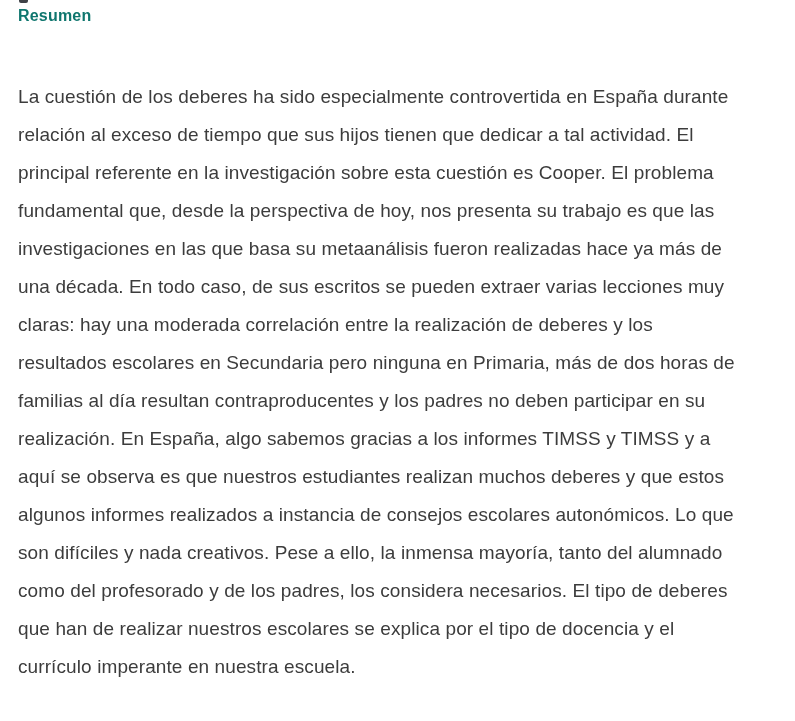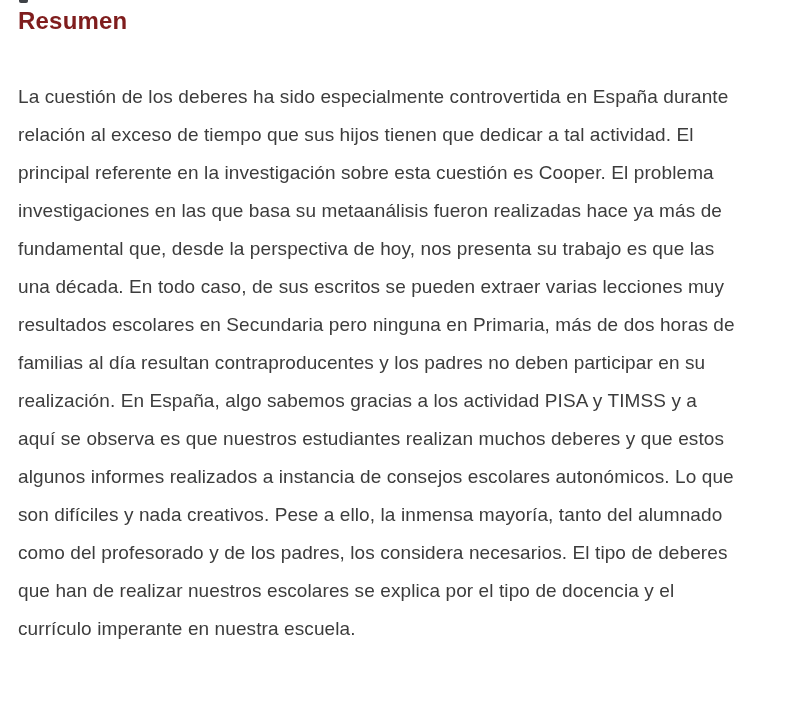--- a/index.html
+++ b/index.html
@@ -21,24 +21,24 @@
     width: 9px;
     height: 3px;
     background: #3f4247;
     border-radius: 0 0 2px 2px;
   }
   .page-heading {
     margin: 0;
     position: absolute;
     left: 18px;
     top: 7px;
-    font-size: 24px;
+    font-size: 16px;
     font-weight: 700;
     letter-spacing: 0.2px;
-    color: #7f1d1d;
+    color: #0f766e;
   }
   .abstract {
     position: absolute;
     left: 18px;
     top: 78px;
     width: 770px;
     color: #3c3c3c;
     font-size: 19px;
     font-weight: 400;
   }
@@ -52,25 +52,26 @@
 <body>
 
 <div class="clipped-fragment"></div>
 
 <h2 class="page-heading">Resumen</h2>
 
 <div class="abstract">
   <div class="text-line">La cuestión de los deberes ha sido especialmente controvertida en España durante</div>
   <div class="text-line">relación al exceso de tiempo que sus hijos tienen que dedicar a tal actividad. El</div>
   <div class="text-line">principal referente en la investigación sobre esta cuestión es Cooper. El problema</div>
+  <div class="text-line">fundamental que, desde la perspectiva de hoy, nos presenta su trabajo es que las</div>
   <div class="text-line">investigaciones en las que basa su metaanálisis fueron realizadas hace ya más de</div>
-  <div class="text-line">fundamental que, desde la perspectiva de hoy, nos presenta su trabajo es que las</div>
   <div class="text-line">una década. En todo caso, de sus escritos se pueden extraer varias lecciones muy</div>
+  <div class="text-line">claras: hay una moderada correlación entre la realización de deberes y los</div>
   <div class="text-line">resultados escolares en Secundaria pero ninguna en Primaria, más de dos horas de</div>
   <div class="text-line">familias al día resultan contraproducentes y los padres no deben participar en su</div>
-  <div class="text-line">realización. En España, algo sabemos gracias a los actividad PISA y TIMSS y a</div>
+  <div class="text-line">realización. En España, algo sabemos gracias a los informes TIMSS y TIMSS y a</div>
   <div class="text-line">aquí se observa es que nuestros estudiantes realizan muchos deberes y que estos</div>
   <div class="text-line">algunos informes realizados a instancia de consejos escolares autonómicos. Lo que</div>
   <div class="text-line">son difíciles y nada creativos. Pese a ello, la inmensa mayoría, tanto del alumnado</div>
   <div class="text-line">como del profesorado y de los padres, los considera necesarios. El tipo de deberes</div>
   <div class="text-line">que han de realizar nuestros escolares se explica por el tipo de docencia y el</div>
   <div class="text-line">currículo imperante en nuestra escuela.</div>
 </div>
 
 </body></html>

